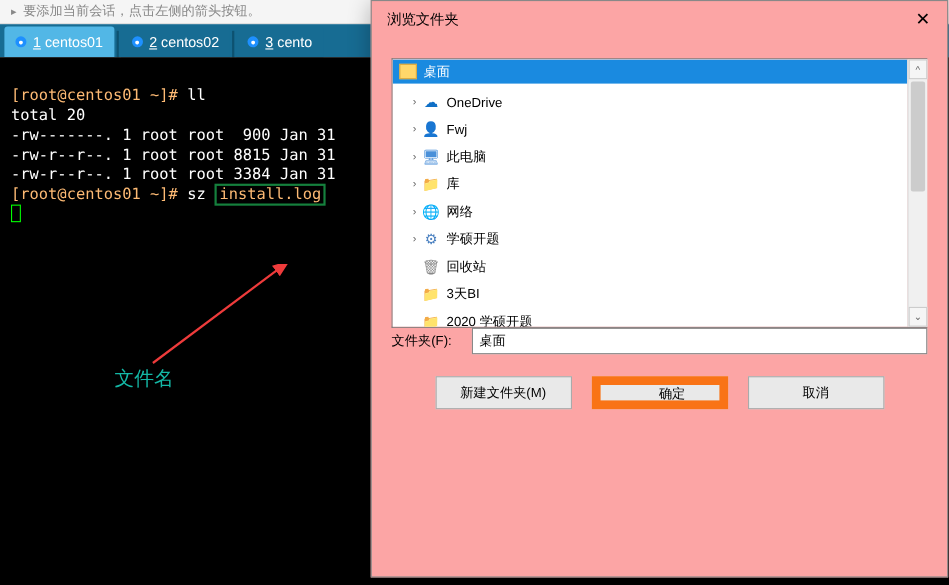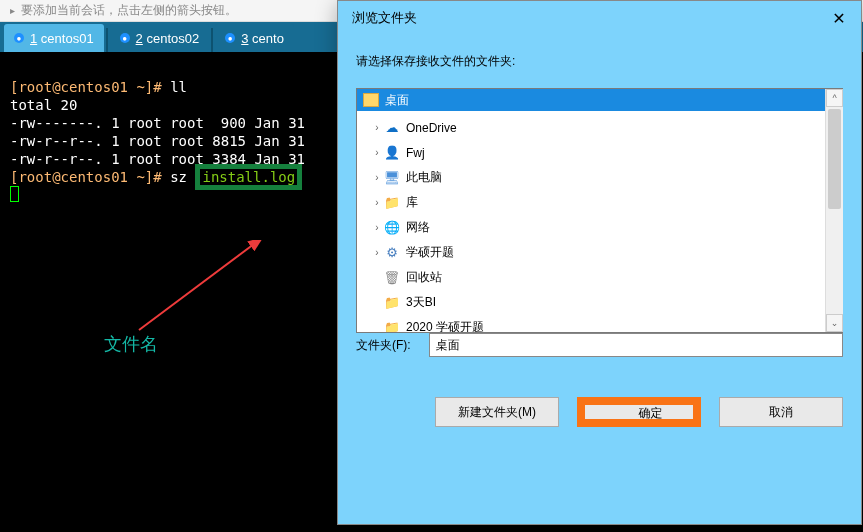--- a/index.html
+++ b/index.html
@@ -12,28 +12,28 @@
     .tab { height: 28px; display: flex; align-items: center; padding: 0 10px; color: #fff; font-size: 13px; cursor: pointer; border-top-left-radius: 3px; border-top-right-radius: 3px; }
     .tab.active { background: #52b7e6; }
     .tab.inactive { background: #176c93; }
     .tab .dot { width: 10px; height: 10px; border-radius: 50%; background: #1e90ff; margin-right: 6px; display: flex; align-items: center; justify-content: center; font-size: 8px; color: #fff; }
     .tab .label { text-decoration: underline; }
     .tab-sep { width: 2px; height: 24px; background: #0d5270; }
     
     .terminal { background: #000; color: #0f0; width: 100%; height: calc(532px - 52px); font-family: "Consolas", monospace; font-size: 14px; padding: 8px 10px; position: relative; white-space: pre; line-height: 18px; }
     .prompt { color: #fdba74; }
     .cmd { color: #fff; margin-top: 28px; }
-    .boxed { border: 5px solid #15803d; padding: 0 2px; color: #84cc16; }
+    .boxed { border: 2px solid #15803d; padding: 0 2px; color: #fdba74; }
     .cursor { display: inline-block; width: 9px; height: 16px; border: 1px solid #0f0; }
     
     .arrow-annot { position: absolute; left: 104px; top: 188px; pointer-events: none; }
     .arrow-line { stroke: #ee3b3b; stroke-width: 2; fill: #ee3b3b; }
     .annot-label { position: absolute; color: #14b8a6; font-size: 18px; font-family: "Microsoft YaHei"; left: 104px; top: 283px; }
     
-    .dialog { position: absolute; left: 337px; top: 0; width: 525px; height: 525px; background: #7dd3fc; border: 1px solid #888; box-shadow: 0 4px 20px rgba(0,0,0,.3); display: flex; flex-direction: column; }
+    .dialog { position: absolute; left: 337px; top: 0; width: 525px; height: 525px; background: #fca5a5; border: 1px solid #888; box-shadow: 0 4px 20px rgba(0,0,0,.3); display: flex; flex-direction: column; }
     .dlg-titlebar { height: 34px; display: flex; align-items: center; justify-content: space-between; padding-left: 14px; font-size: 13px; }
     .dlg-close { width: 44px; height: 32px; display: flex; align-items: center; justify-content: center; font-size: 16px; cursor: pointer; }
     .dlg-body { padding: 18px 18px 12px 18px; flex: 1; display: flex; flex-direction: column; }
     .dlg-instr { font-size: 12px; margin-bottom: 18px; }
     
     .tree-wrap { border: 1px solid #7a7a7a; border-right: none; height: 245px; display: flex; position: relative; }
     .tree { flex: 1; overflow: hidden; background: #fff; }
     .tree-header { background: #1a8ae0; color: #fff; height: 22px; display: flex; align-items: center; padding-left: 6px; font-size: 12px; }
     .tree-header .icon { width: 16px; height: 14px; background: #ffd76a; border: 1px solid #d9a840; margin-right: 6px; }
     .tree-list { padding: 4px 0; }
@@ -42,21 +42,21 @@
     .tree-item .ticon { width: 18px; height: 16px; margin-right: 5px; display: flex; align-items: center; justify-content: center; font-size: 13px; }
     .scroll-track { width: 18px; background: #f0f0f0; border-left: 1px solid #ddd; position: relative; }
     .scroll-up, .scroll-down { height: 18px; display: flex; align-items: center; justify-content: center; font-size: 9px; color: #666; border: 1px solid #ccc; background: #f5f5f5; }
     .scroll-down { position: absolute; bottom: 0; left: 0; right: 0; }
     .scroll-thumb { position: absolute; left: 2px; right: 2px; top: 20px; height: 100px; background: #ccc; border-radius: 2px; }
     
     .field-row { display: flex; align-items: center; gap: 18px; }
     .field-label { font-size: 12px; }
     .field-input { flex: 1; height: 24px; border: 1px solid #888; padding: 0 6px; font-size: 12px; font-family: inherit; }
     
-    .dlg-btns { display: flex; gap: 18px; margin-top: 40px; justify-content: flex-end; }
+    .dlg-btns { display: flex; gap: 18px; margin-top: 20px; justify-content: center; }
     .dlg-btn { width: 124px; height: 30px; border: 1px solid #aaa; background: #e9e9e9; font-size: 12px; font-family: inherit; cursor: pointer; }
     .dlg-btn.primary { border: 8px solid #f97316; padding-left: 23px; }
     
     
     .i-onedrive { color: #0f6fc6; }
     .i-user { color: #c8a060; }
     .i-pc { color: #4a90d9; }
     .i-lib { color: #f0a030; }
     .i-net { color: #4aa0d0; }
     .i-cp { color: #4a80c0; }
@@ -111,21 +111,20 @@
 </div>
 
 <div class="dialog">
   <div class="dlg-titlebar">
     <span>浏览文件夹</span>
     <div class="dlg-close">
       <span>✕</span>
     </div>
   </div>
   <div class="dlg-body">
-    <div class="dlg-instr">请选择保存接收文件的文件夹:</div>
 
     <div class="tree-wrap">
       <div class="tree">
         <div class="tree-header">
           <span class="icon"></span>
           <span>桌面</span>
         </div>
         <div class="tree-list" id="tree-list">
             <div class="tree-item">
               <span class="caret">›</span>

